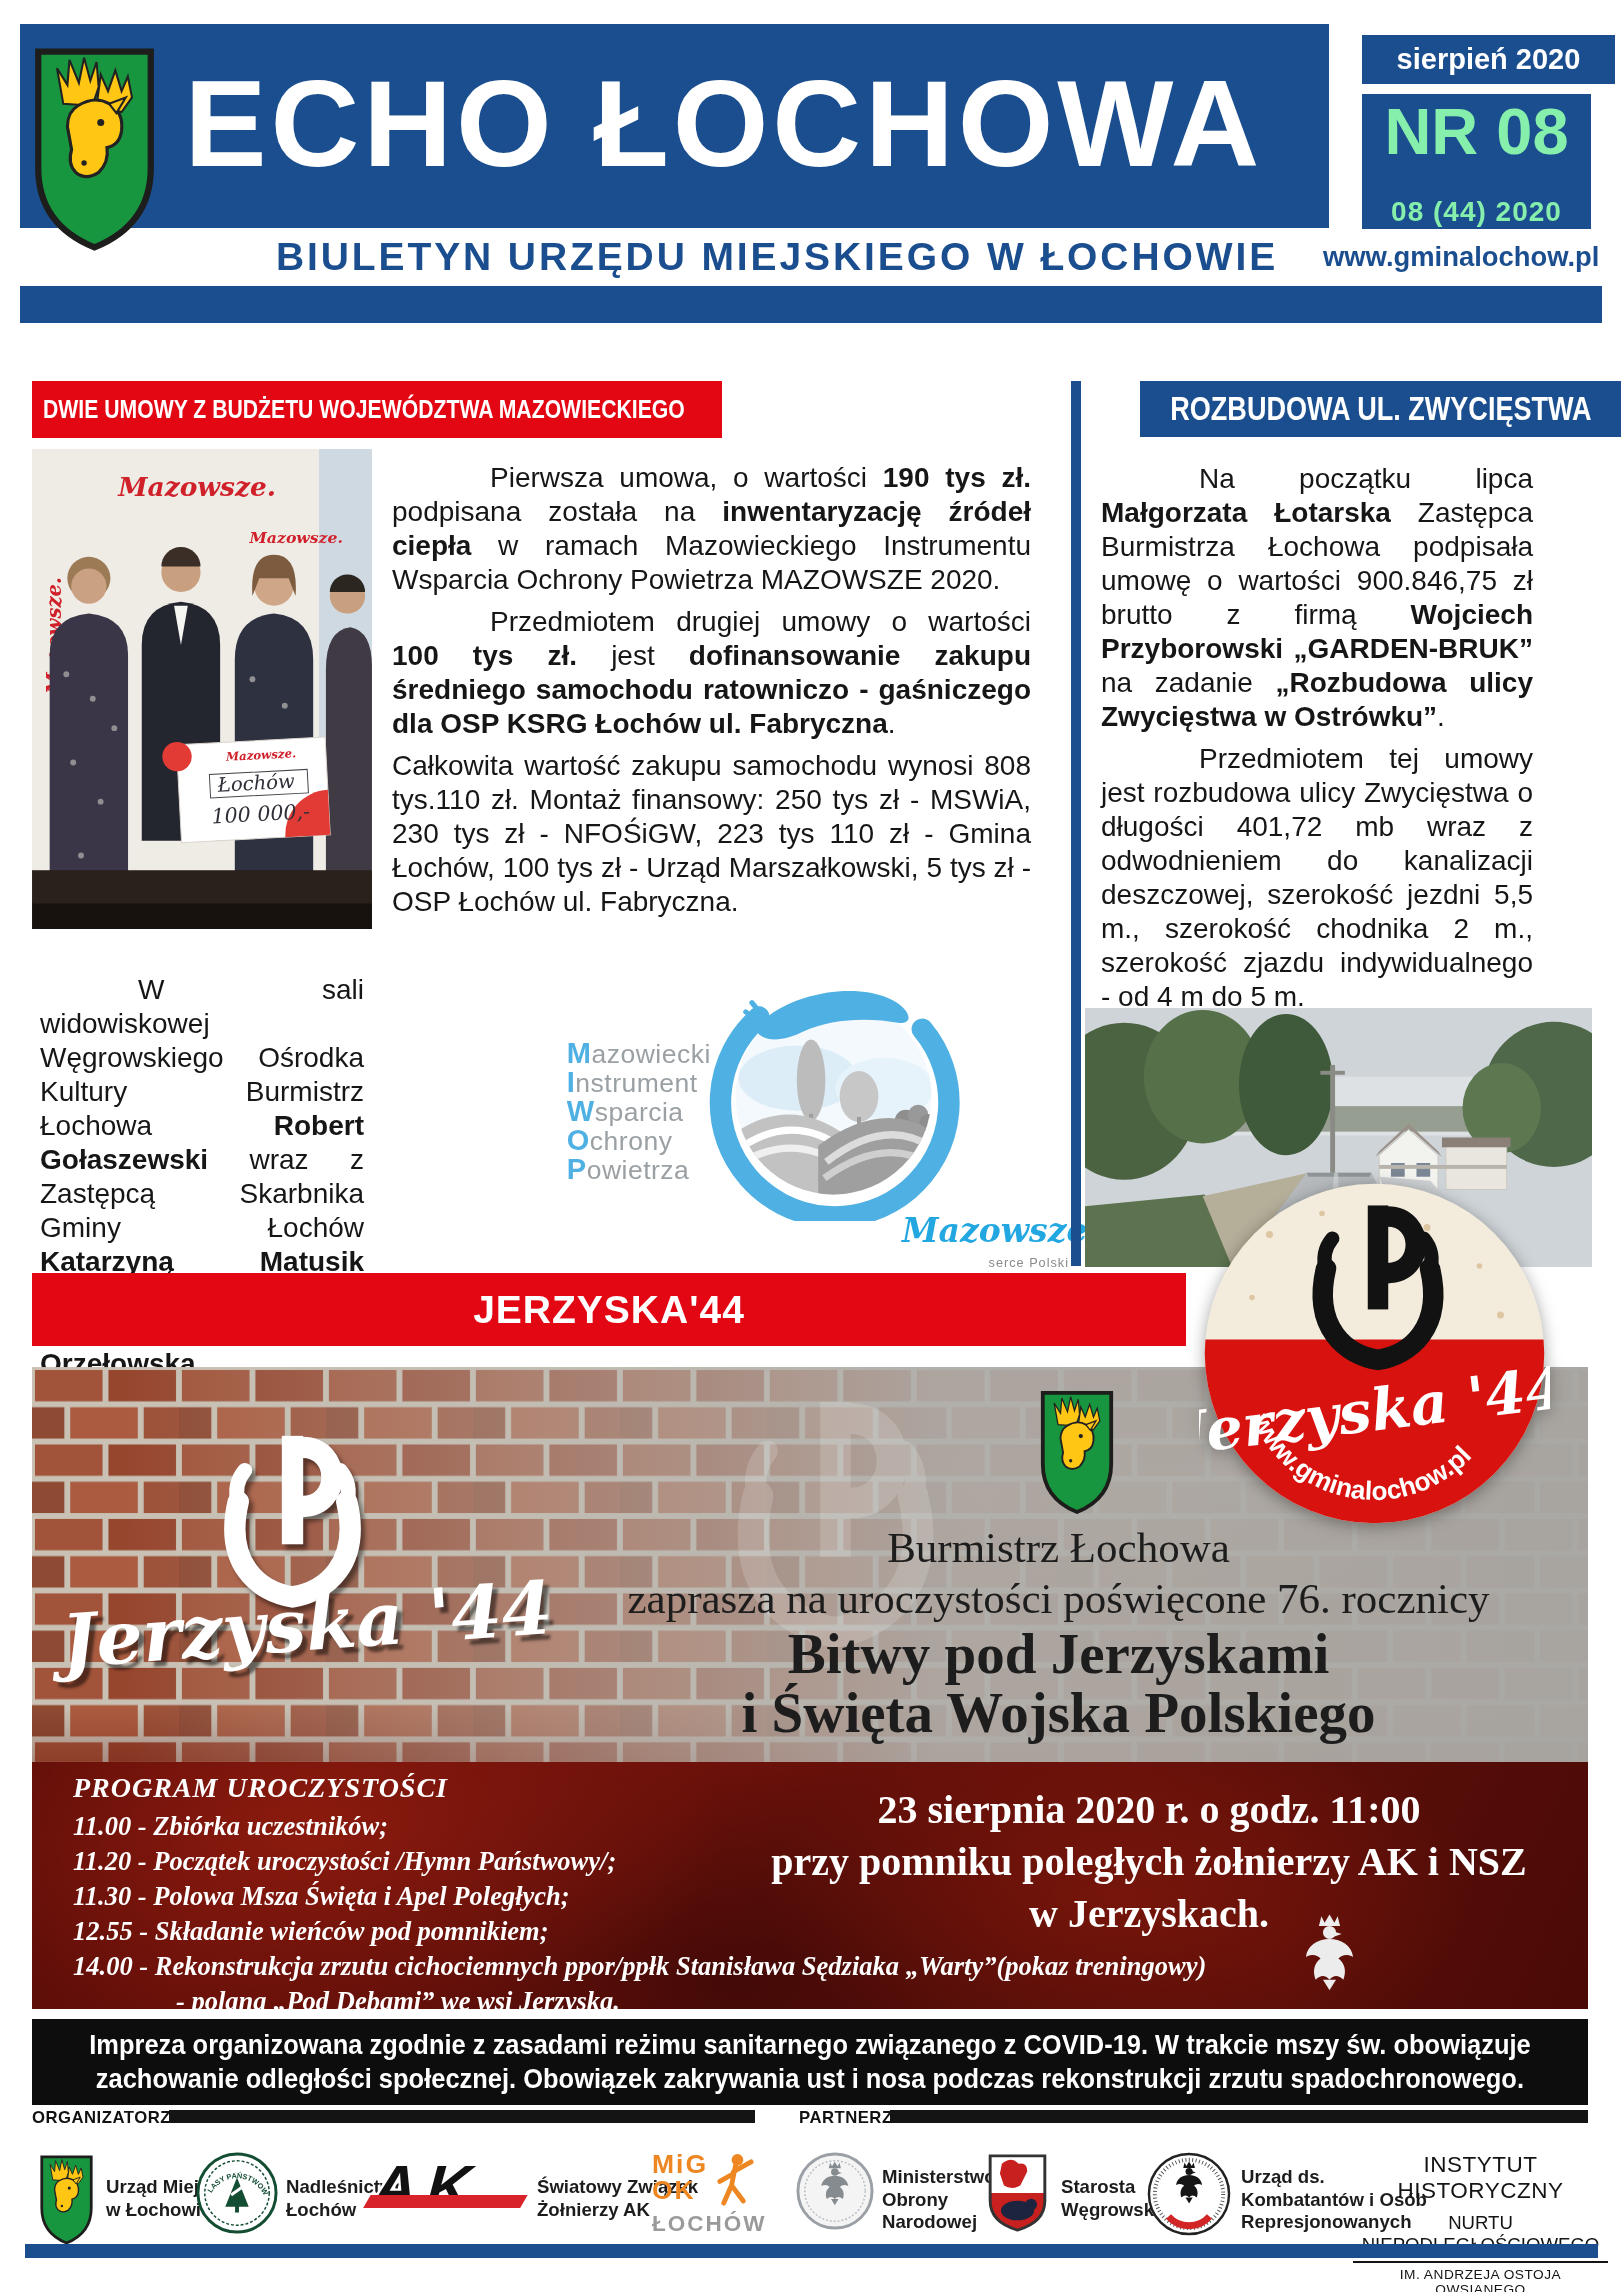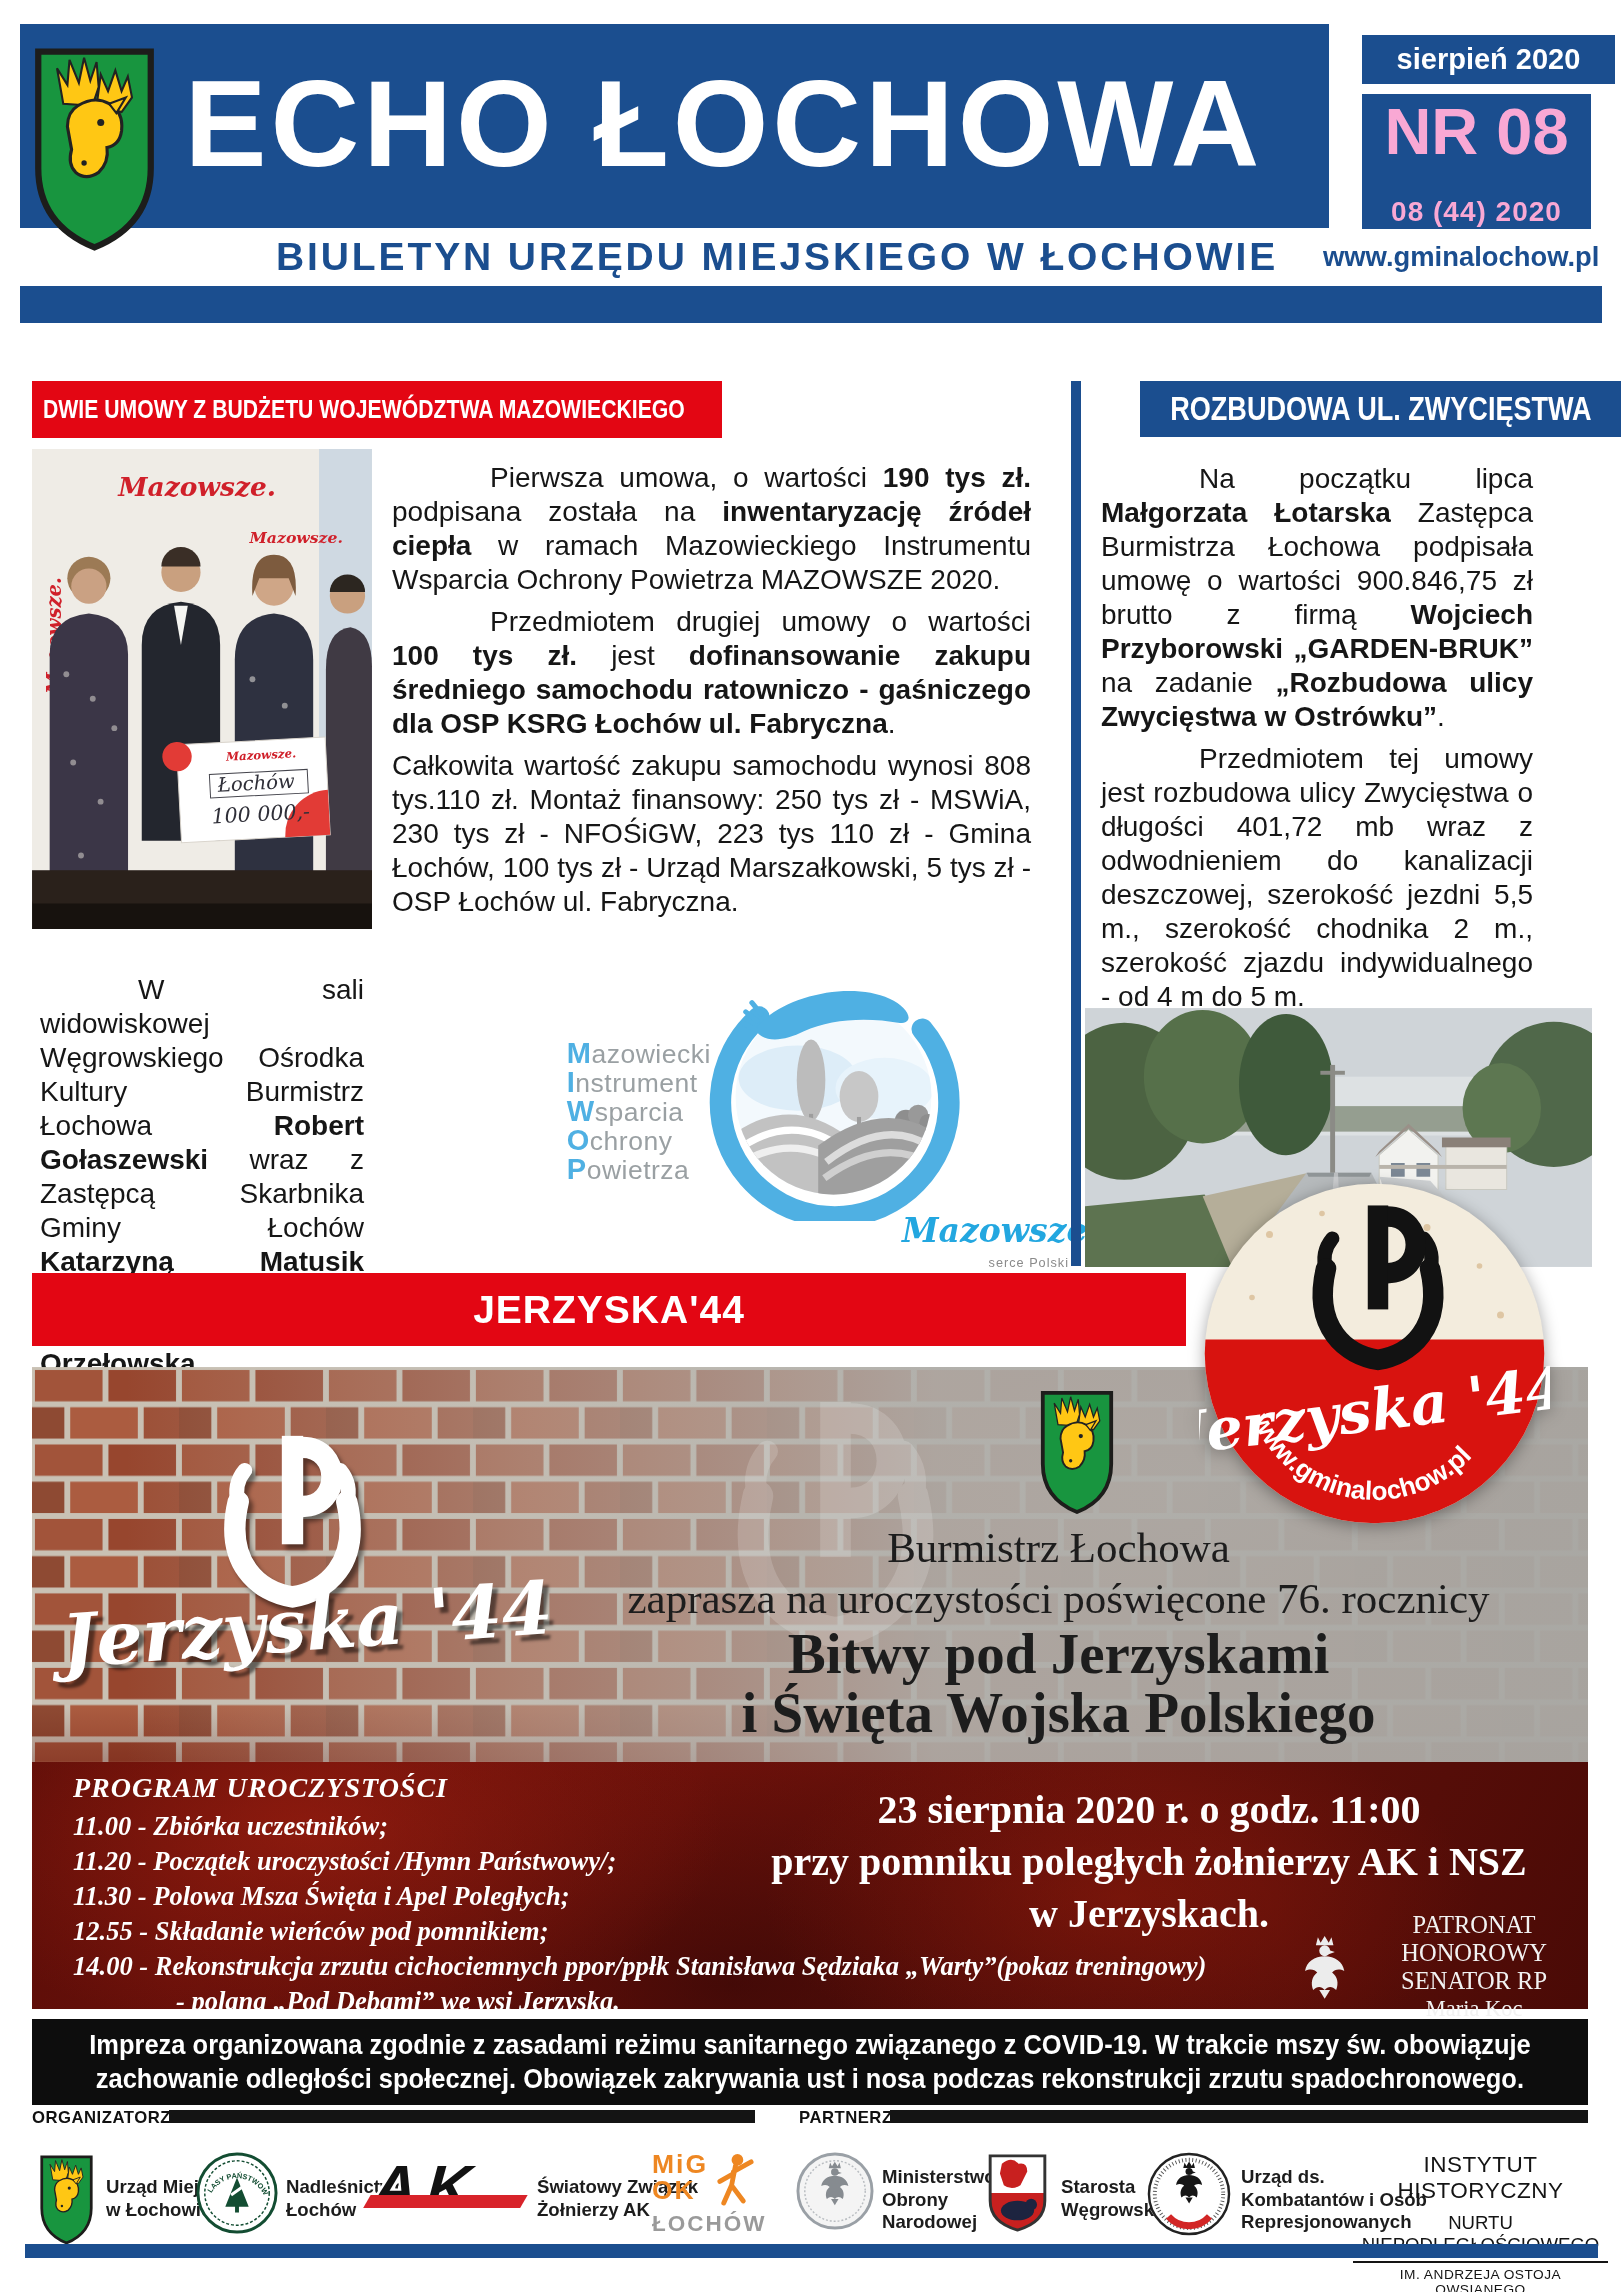--- a/index.html
+++ b/index.html
@@ -12,21 +12,21 @@
   }
   
   .hdr-banner{left:19.6px;top:23.5px;width:1309px;height:204px;background:var(--blue);}
   .hdr-title{position:absolute;left:165px;top:50%;transform:translateY(-52%);
      font-weight:bold;font-size:123px;letter-spacing:3.9px;color:#fff;white-space:nowrap;}
   .hdr-sub{left:225px;top:229px;width:1104px;height:55px;display:flex;align-items:center;justify-content:center;}
   .hdr-sub span{font-weight:bold;font-size:39px;letter-spacing:2.9px;color:var(--blue);white-space:nowrap;}
   .hdr-bar2{left:19.6px;top:286px;width:1582px;height:37px;background:var(--blue);}
   .issue-month{left:1362px;top:35px;width:253px;height:49px;background:var(--blue);color:#fff;
      display:flex;align-items:center;justify-content:center;font-weight:bold;font-size:29px;}
-  .issue-box{left:1362px;top:94px;width:229px;height:135px;background:var(--blue);color:#f9a8d4;
+  .issue-box{left:1362px;top:94px;width:229px;height:135px;background:var(--blue);color:#86efac;
      display:flex;flex-direction:column;align-items:center;justify-content:center;gap:28px;}
   .issue-no{font-weight:bold;font-size:65px;line-height:73px;}
   .issue-code{font-weight:bold;font-size:28px;letter-spacing:1px;}
   .hdr-site{left:1323px;top:241px;width:269px;text-align:center;color:var(--blue);font-size:27.4px;font-weight:bold;}
   .hdr-shield{left:32px;top:45px;}
   
   .a1-head{left:32px;top:381px;width:690px;height:57px;background:var(--red);display:flex;align-items:center;overflow:hidden;}
   .a1-head span{color:#fff;font-weight:bold;font-size:26.5px;white-space:nowrap;transform:scaleX(.8);transform-origin:left center;padding-left:13.7px;letter-spacing:0;}
   .a2-head{left:1093px;top:381px;width:481px;height:56px;background:var(--blue);display:flex;align-items:center;justify-content:center;overflow:hidden;margin-left:47px;}
   .a2-head span{color:#fff;font-weight:bold;font-size:33px;white-space:nowrap;transform:scaleX(.82);transform-origin:center;}
@@ -387,25 +387,20 @@
     </div>
     <div class="event">
       <div>23 sierpnia 2020 r. o godz. 11:00</div>
       <div>przy pomniku poległych żołnierzy AK i NSZ</div>
       <div>w Jerzyskach.</div>
     </div>
     <div class="patronat">
       <svg width="57" height="82" viewBox="0 0 70 100" color="#ececec">
           <use href="#eagle"></use>
         </svg>
-      <div class="ptxt">
-        <div class="pl1">PATRONAT HONOROWY</div>
-        <div class="pl2">SENATOR RP</div>
-        <div class="pl3">Maria Koc</div>
-      </div>
     </div>
   </div>
 
   <div class="abs covid">
     <span>Impreza organizowana zgodnie z zasadami reżimu sanitarnego związanego z COVID-19. W trakcie mszy św. obowiązuje</span>
     <span>zachowanie odległości społecznej. Obowiązek zakrywania ust i nosa podczas rekonstrukcji zrzutu spadochronowego.</span>
   </div>
 
   <div class="abs f-label" style="left:32px;top:2108px">ORGANIZATORZY:</div>
   <div class="abs f-bar" style="left:169px;top:2110px;width:586px"></div>

